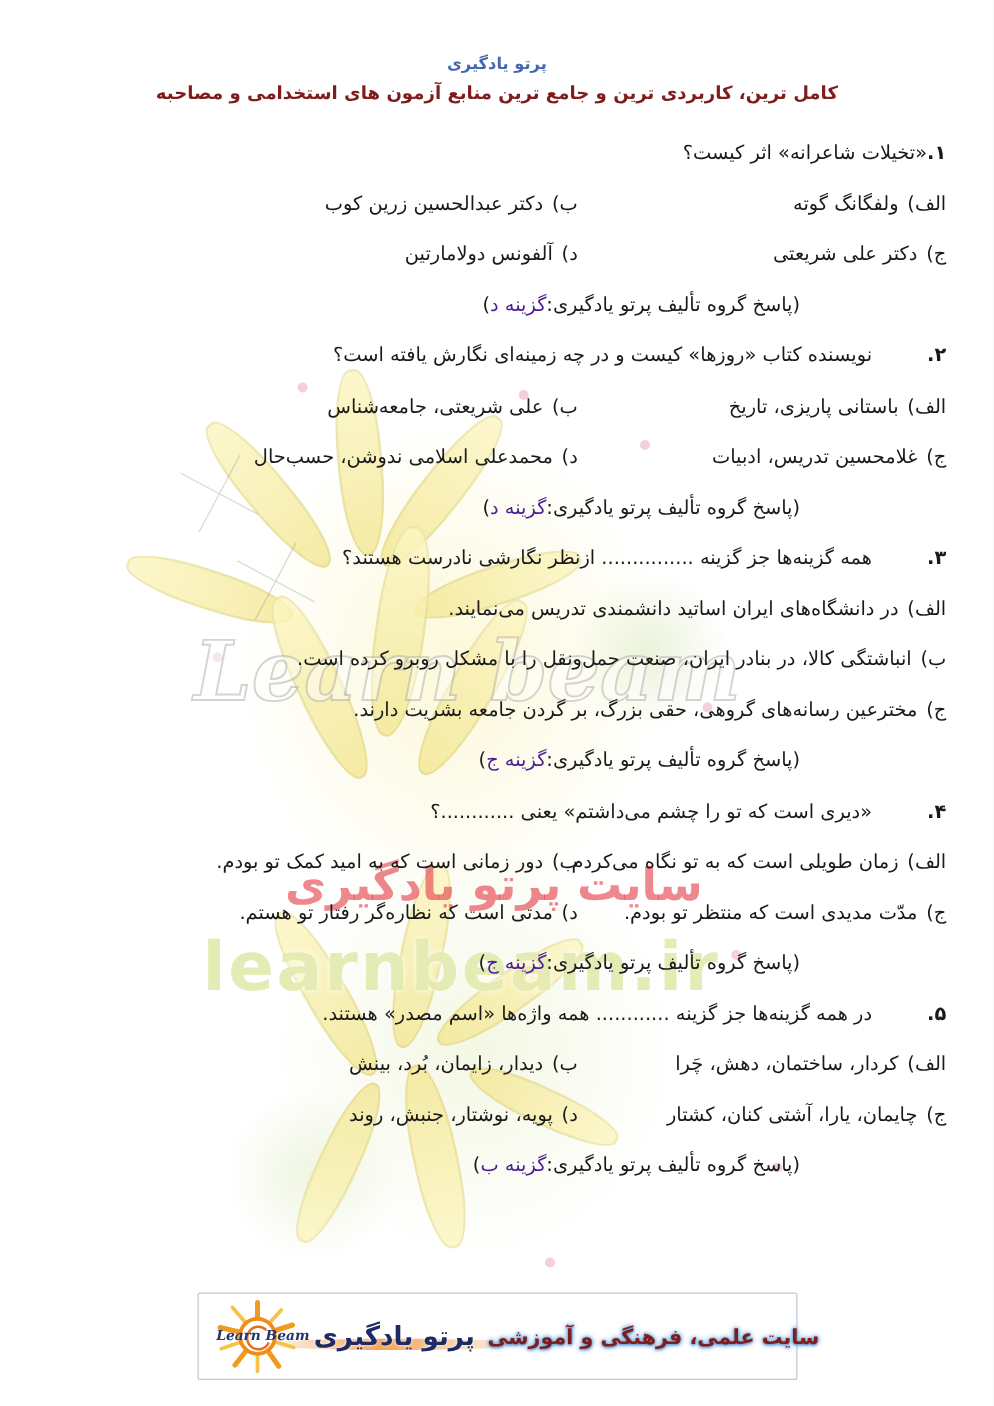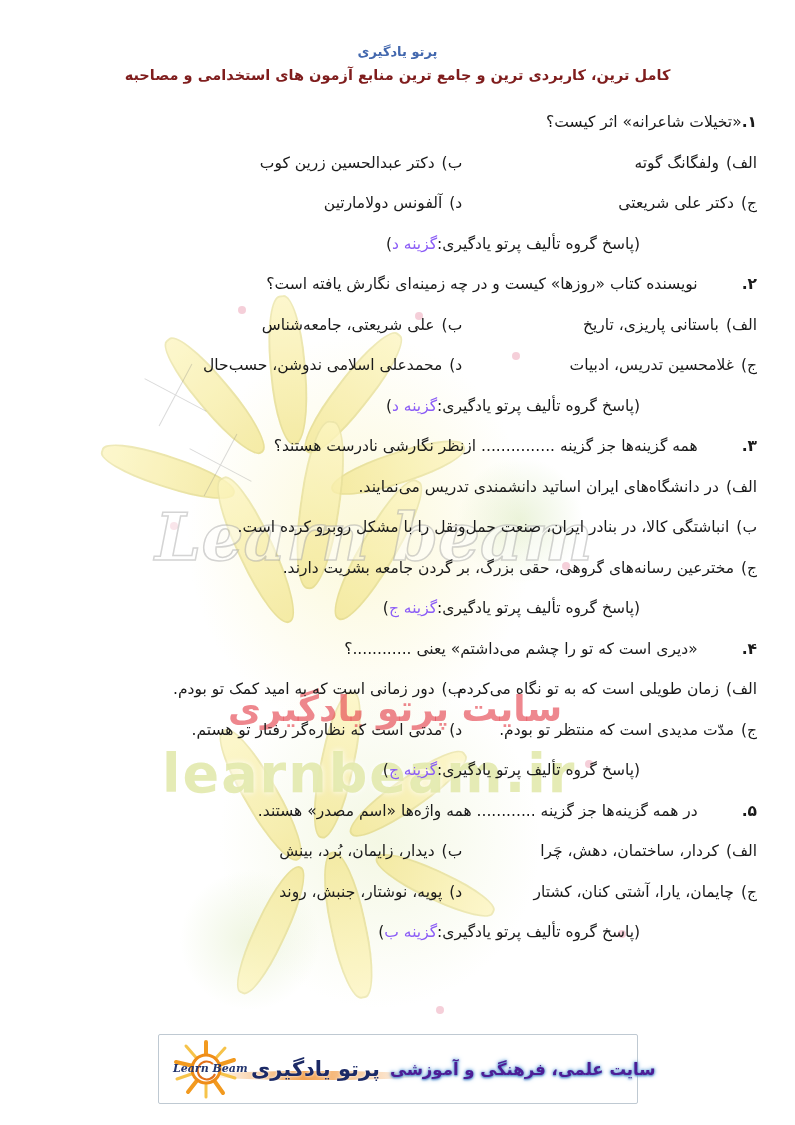--- a/index.html
+++ b/index.html
@@ -30,36 +30,36 @@
   .tagline-line{font-size:14.5px;font-weight:bold;color:#7f1d1d;line-height:26px;}
   
   .content{position:relative;z-index:1;padding:14px 38px 0 38px;}
   .row{height:40.5px;display:flex;align-items:center;white-space:nowrap;font-size:15.5px;}
   .grid2{display:grid;grid-template-columns:41% 59%;align-items:center;}
   .q-num{font-weight:bold;}
   .q-num.tabbed{margin-left:44px;}
   .q-text{}
   .opt-label{margin-left:7px;}
   .answer-row{padding-right:117px;}
-  .ans-red{color:#8b5cf6;}
+  .ans-red{color:#4c1d95;}
   
   .footer{position:absolute;z-index:1;left:158px;top:1034px;width:480px;height:70px;
           background:#ffffff;border:1px solid #bfc9d2;border-radius:2px;
           display:flex;direction:ltr;align-items:center;justify-content:space-between;
           padding:0 12px;box-sizing:border-box;}
   .sun-logo{position:relative;width:70px;height:62px;flex:0 0 auto;}
   .sun-text{position:absolute;left:2px;top:24px;width:100%;text-align:center;
             font-family:"DejaVu Serif",serif;font-style:italic;font-weight:bold;
             font-size:11px;color:#23356e;white-space:nowrap;}
   .parto-logo{position:relative;flex:0 0 auto;font-size:21px;font-weight:bold;color:#1c2a66;
               text-shadow:0 0 3px #ffffff;padding:0 10px;}
   .parto-logo::after{content:"";position:absolute;left:-22%;top:58%;width:144%;height:9px;
               border-radius:50%;z-index:-1;
               background:linear-gradient(90deg,rgba(240,140,40,0) 0%,rgba(240,140,40,0.8) 45%,rgba(240,140,40,0) 100%);}
-  .footer-tagline{flex:0 0 auto;font-size:16.5px;font-weight:bold;color:#4c1d95;direction:rtl;
+  .footer-tagline{flex:0 0 auto;font-size:16.5px;font-weight:bold;color:#7f1d1d;direction:rtl;
               text-shadow:0 0 3px #6fa8dc,0 0 5px #6fa8dc,0 1px 2px #4a7fc0;}
 </style>
 </head>
 <body>
 
 <div class="page">
 
   <div class="bg">
     <div class="wash" style="left:120px;top:255px;width:480px;height:560px;background:radial-gradient(closest-side,rgba(249,243,186,0.55),rgba(249,243,186,0) 72%);"></div>
     <div class="wash" style="left:150px;top:600px;width:460px;height:480px;background:radial-gradient(closest-side,rgba(233,240,200,0.5),rgba(233,240,200,0) 70%);"></div>

